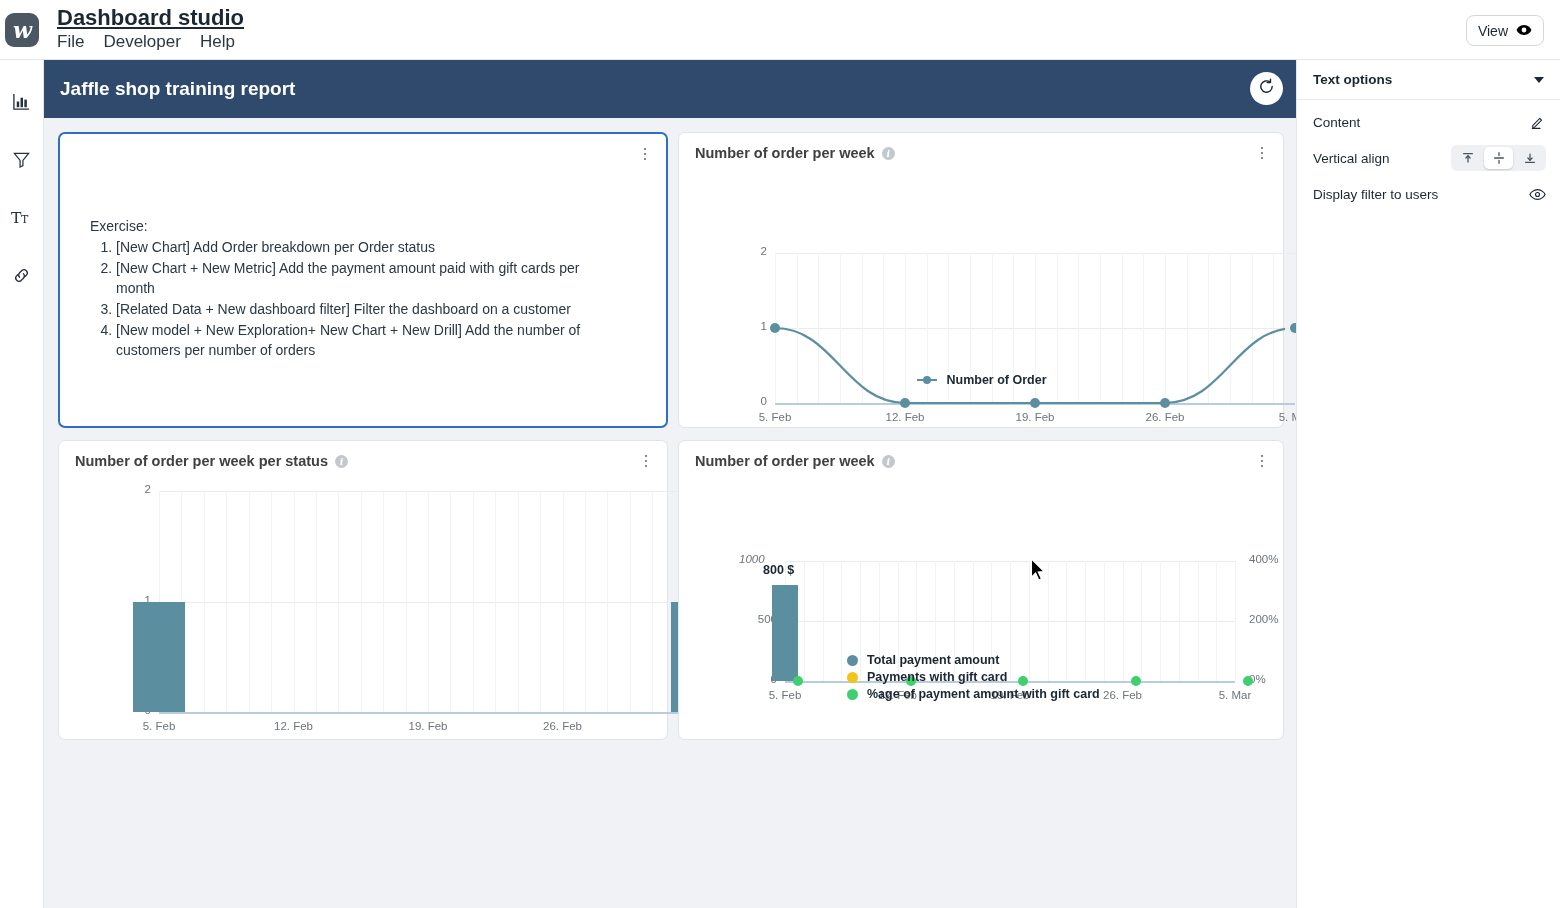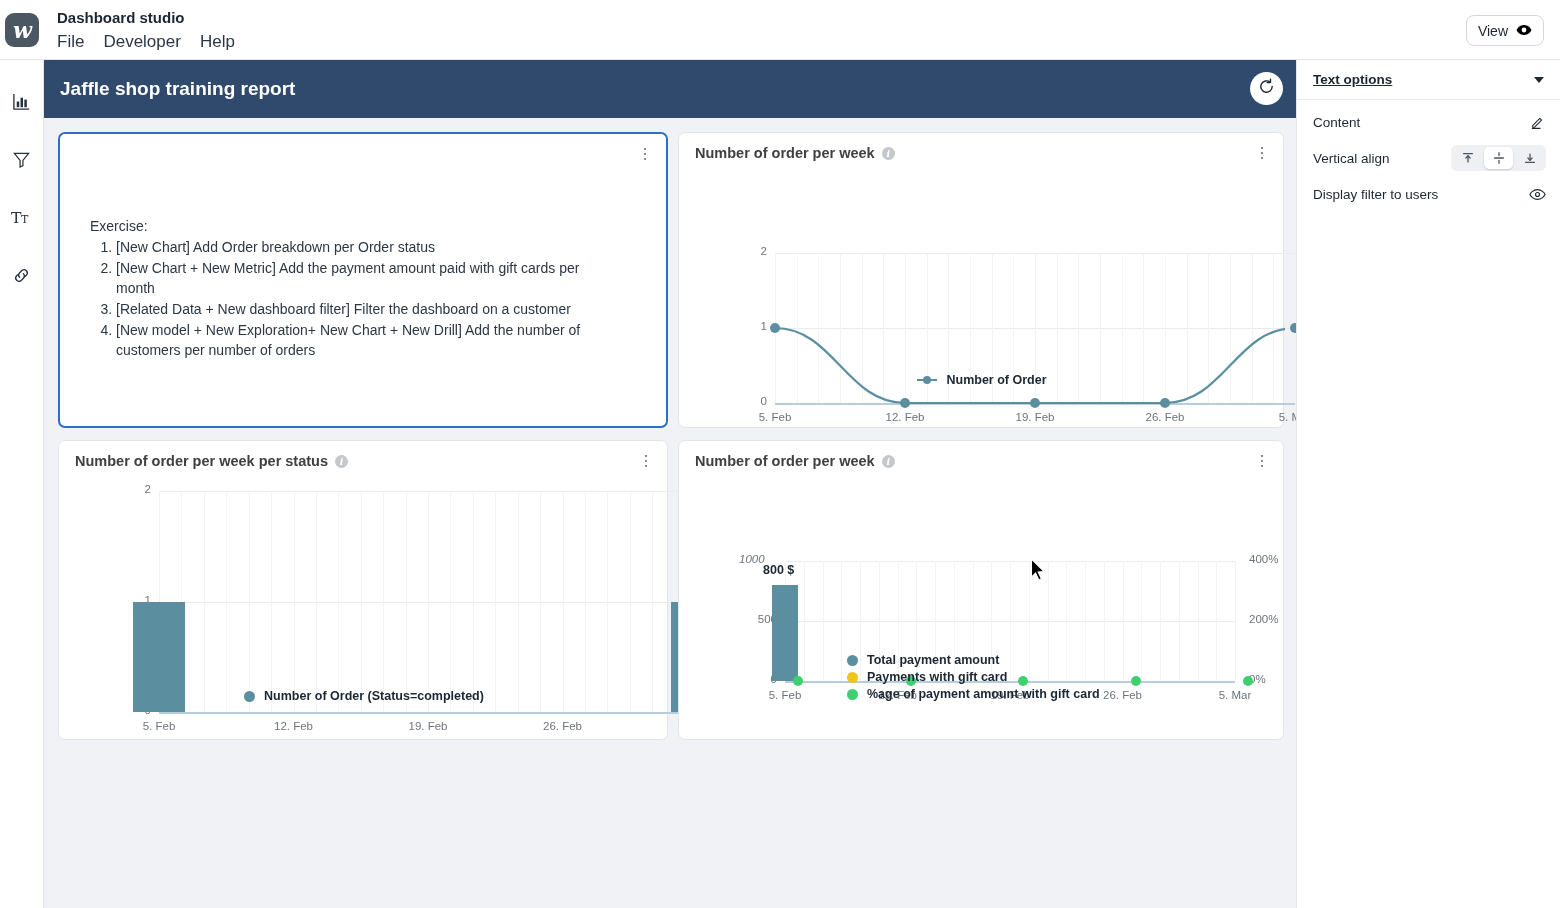--- a/index.html
+++ b/index.html
@@ -18,21 +18,21 @@
     display: flex; align-items: center;
   }
   .logo {
     width: 34px; height: 34px; margin-left: 5px; border-radius: 9px;
     background: #4c5764; color: #fff;
     display: flex; align-items: center; justify-content: center;
     font-family: "DejaVu Serif", serif; font-style: italic;
     font-size: 22px; font-weight: 700; letter-spacing: -1px;
   }
   .title-block { margin-left: 18px; }
-  .app-title { font-size: 15px; font-weight: 700; color: #1b2733; line-height: 22px; }
+  .app-title { font-size: 22px; font-weight: 700; color: #1b2733; line-height: 22px; text-decoration: underline; }
   .menubar { display: flex; gap: 19px; margin-top: 3px; }
   .menu-item { font-size: 17px; color: #2b3744; cursor: pointer; }
   .view-btn {
     position: absolute; right: 16px; top: 15px;
     height: 31px; padding: 0 11px; border: 1px solid #d3d7dd; border-radius: 8px;
     background: #fff; display: flex; align-items: center; gap: 8px;
     font-size: 14px; color: #1b2733; cursor: pointer;
   }
 
   
@@ -125,21 +125,21 @@
 
   
   .panel {
     position: absolute; right: 0; top: 60px; width: 264px; height: 848px;
     background: #ffffff; border-left: 1px solid #e3e6ea;
   }
   .panel-head {
     height: 40px; display: flex; align-items: center; padding: 0 16px;
     border-bottom: 1px solid #e8eaed; cursor: pointer;
   }
-  .panel-head-title { font-size: 13.5px; font-weight: 700; color: #1b2733; text-decoration: underline; }
+  .panel-head-title { font-size: 13.5px; font-weight: 700; color: #1b2733; }
   .caret { margin-left: auto; width: 0; height: 0;
     border-left: 5px solid transparent; border-right: 5px solid transparent;
     border-top: 6px solid #1b2733; }
   .panel-row {
     height: 36px; display: flex; align-items: center; padding: 0 14px 0 16px;
   }
   .panel-row-label { font-size: 13.5px; color: #1b2733; }
   .panel-row-ctl { margin-left: auto; display: flex; align-items: center; color: #1b2733; }
   .align-group {
     display: flex; background: #eef0f3; border-radius: 6px; padding: 2px; gap: 2px;
@@ -355,26 +355,20 @@
           <div class="vgrid" style="left:615.5833333333334px;top:50px;height:221px;"></div>
           <div class="vgrid" style="left:638px;top:50px;height:221px;"></div>
           <div class="baseline" style="left:100px;top:271px;width:538px;"></div>
           <div class="axis-lbl" style="left:60px;top:279px;width:80px;text-align:center;">5. Feb</div>
           <div class="axis-lbl" style="left:194.5px;top:279px;width:80px;text-align:center;">12. Feb</div>
           <div class="axis-lbl" style="left:329px;top:279px;width:80px;text-align:center;">19. Feb</div>
           <div class="axis-lbl" style="left:463.5px;top:279px;width:80px;text-align:center;">26. Feb</div>
           <div class="axis-lbl" style="left:598px;top:279px;width:80px;text-align:center;">5. Mar</div>
           <div class="bar" style="left:74px;top:160.5px;width:52px;height:110.5px;background:#5b8fa0;"></div>
           <div class="bar" style="left:612px;top:160.5px;width:52px;height:110.5px;background:#5b8fa0;"></div>
-        </div>
-      <div class="legend" id="bar-legend" style="left:0;top:248px;width:610px;align-items:center;">
-          <div class="legend-row">
-            <div class="legend-dot" style="background:#5b8fa0;"></div>
-            <div class="legend-txt">Number of Order (Status=completed)</div>
-          </div>
         </div>
     </div>
 
     <div class="card" id="combo-card">
       <div class="card-head">
         <span class="card-title">Number of order per week</span>
         <span class="info-icon">i</span>
         <div class="kebab">
             <i></i>
             <i></i>

